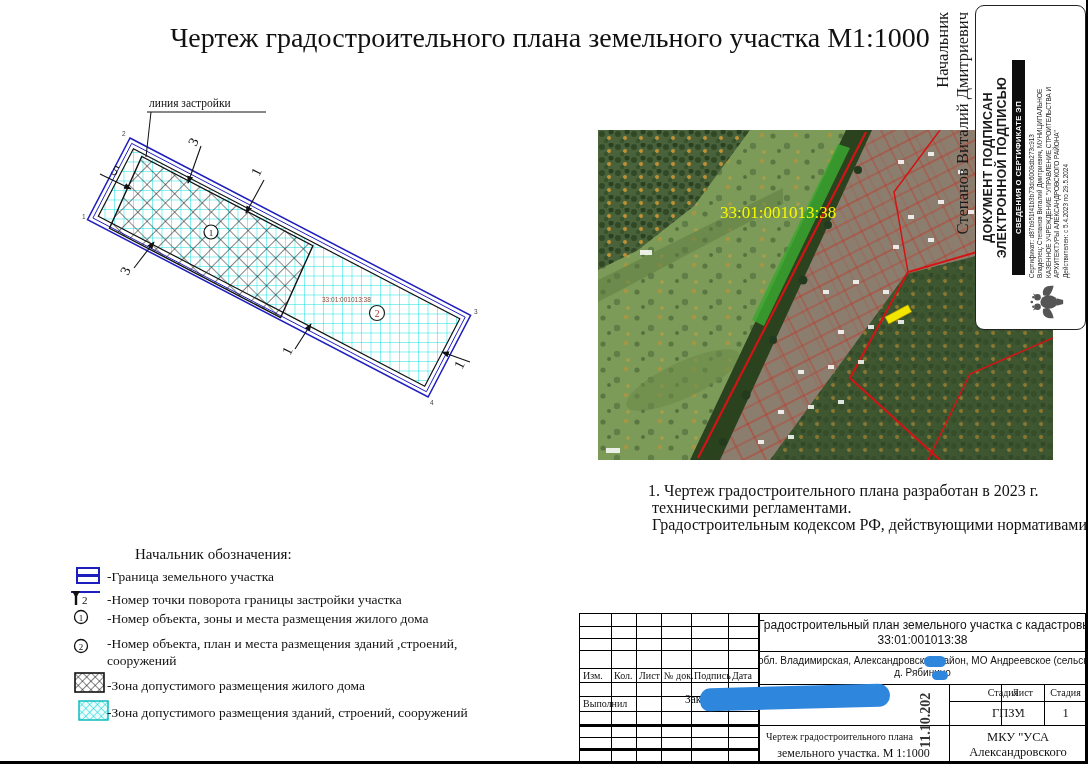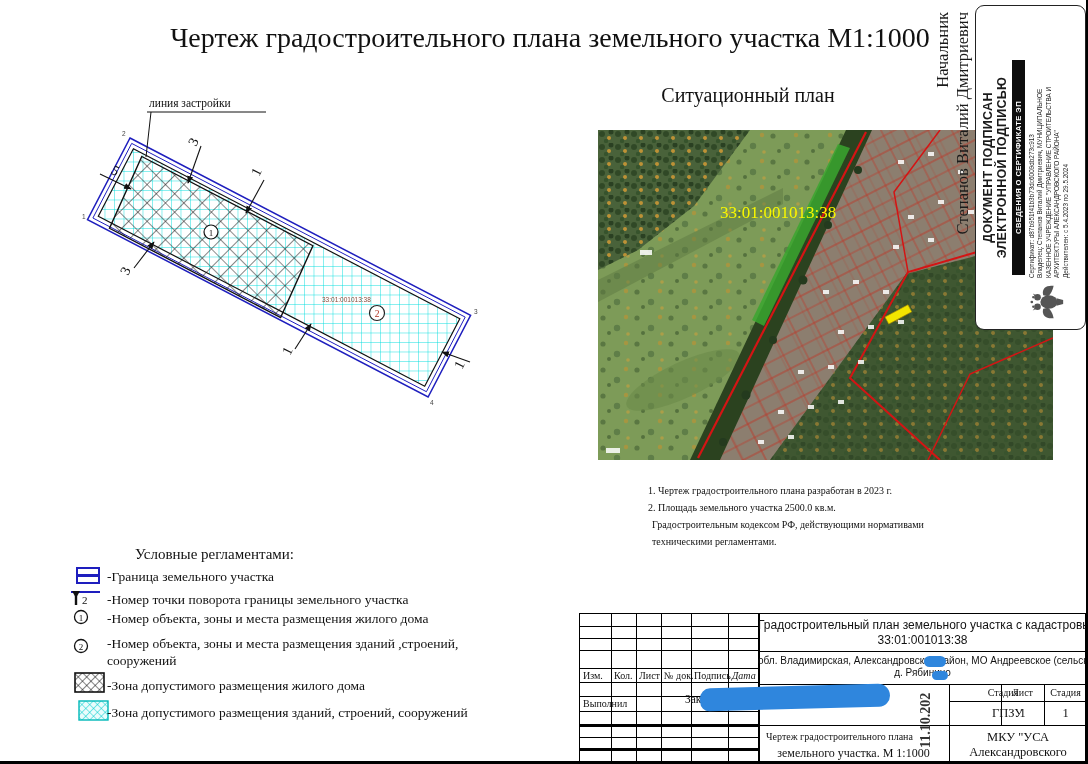--- a/index.html
+++ b/index.html
@@ -15,31 +15,30 @@
          border-radius:9px;padding:5px 8px 4px 8px;transform:rotate(-90deg);transform-origin:0 0;
          font-family:"Liberation Sans",sans-serif;}
   .stamp-title{font-size:12.5px;font-weight:bold;text-align:center;line-height:14px;color:#1a1a1a;letter-spacing:.3px;}
   .stamp-bar{width:215px;margin:3px auto 3px auto;background:#0d0d0d;color:#fff;font-size:7.6px;
              font-weight:bold;text-align:center;padding:2px 0;letter-spacing:.4px;}
   .stamp-row{display:flex;align-items:flex-start;}
   .stamp-small{font-size:6.4px;line-height:1.32;color:#222;margin-left:5px;}
   .approver{width:300px;height:42px;transform:rotate(-90deg);transform-origin:0 0;
             text-align:right;font-size:16.5px;line-height:20px;color:#1a1a1a;white-space:nowrap;}
   .legend-text{position:absolute;font-size:13.5px;white-space:nowrap;}
-  .note-line{font-size:10px;line-height:17px;white-space:nowrap;}
+  .note-line{font-size:16px;line-height:17px;white-space:nowrap;}
   .blob{position:absolute;background:#2f86dd;}
 </style>
 </head>
 <body>
 
 <div class="page">
 
   <div class="abs ctr" style="left:120px;top:22px;width:860px;font-size:28px;font-family:Liberation Serif, serif;">Чертеж  градостроительного плана земельного участка М1:1000</div>
 
-  <div class="abs ctr" style="left:598px;top:84px;width:300px;font-size:20px;">Ситуационный план</div>
 
   <svg class="abs" style="left:40px;top:80px;" width="460" height="340" viewBox="40 80 460 340">
     <defs>
       <pattern id="pCyan" width="9.5" height="9.5" patternUnits="userSpaceOnUse">
         <path d="M0,0 H9.5 M0,0 V9.5" stroke="#00dede" stroke-width="0.9" fill="none"></path>
       </pattern>
       <pattern id="pCross" width="13" height="13" patternUnits="userSpaceOnUse" patternTransform="rotate(45)">
         <path d="M0,0 H13 M0,0 V13" stroke="#1a1a1a" stroke-width="1.1" fill="none"></path>
       </pattern>
       <marker id="arr" viewBox="0 0 10 10" refX="9" refY="5" markerWidth="7" markerHeight="7" orient="auto-start-reverse">
@@ -216,52 +215,51 @@
           <div>КАЗЕННОЕ УЧРЕЖДЕНИЕ "УПРАВЛЕНИЕ СТРОИТЕЛЬСТВА И</div>
           <div>АРХИТЕКТУРЫ АЛЕКСАНДРОВСКОГО РАЙОНА"</div>
           <div>Действителен: с 5.4.2023 по 29.5.2024</div>
         </div>
       </div>
     </div>
   </div>
 
   <div class="abs" style="left:648px;top:482px;width:400px;">
     <div class="note-line">1. Чертеж градостроительного плана разработан в 2023 г.</div>
-    <div class="note-line">2. Площадь земельного участка 2500.0 кв.м.</div>
+    <div class="note-line" style="padding-left:4px;">техническими регламентами.</div>
     <div class="note-line" style="padding-left:4px;">Градостроительным кодексом РФ, действующими нормативами</div>
-    <div class="note-line" style="padding-left:4px;">техническими регламентами.</div>
   </div>
 
   <div class="abs" style="left:0;top:0;width:520px;height:764px;">
-    <div class="legend-text" style="left:135px;top:546px;font-size:15px;">Условные регламентами:</div>
+    <div class="legend-text" style="left:135px;top:546px;font-size:15px;">Начальник обозначения:</div>
 
     <div class="abs" style="left:76px;top:567px;width:24px;height:17px;border:2px solid #1e1ebe;box-sizing:border-box;">
       <div style="position:absolute;left:0;top:5px;width:100%;height:3px;background:#1e1ebe;"></div>
     </div>
     <div class="legend-text" style="left:107px;top:569px;">-Граница земельного участка</div>
 
     <svg class="abs" style="left:70px;top:588px;" width="36" height="20" viewBox="0 0 36 20">
       <line x1="1" y1="4" x2="30" y2="4" stroke="#1e1ebe" stroke-width="2"></line>
       <line x1="6" y1="4" x2="6" y2="17" stroke="#111" stroke-width="2.4"></line>
       <polygon points="2,3 10,3 6,10" fill="#111"></polygon>
       <text x="12" y="16" font-size="11" font-family="Liberation Serif,serif" fill="#111">2</text>
     </svg>
-    <div class="legend-text" style="left:107px;top:592px;">-Номер точки поворота границы земельного участка</div>
+    <div class="legend-text" style="left:107px;top:592px;">-Номер точки поворота границы застройки участка</div>
 
     <svg class="abs" style="left:73px;top:609px;" width="16" height="16" viewBox="0 0 16 16">
       <circle cx="8" cy="8" r="6.5" fill="none" stroke="#111" stroke-width="1.3"></circle>
       <text x="8" y="11.5" font-size="9" text-anchor="middle" font-family="Liberation Serif,serif" fill="#111">1</text>
     </svg>
     <div class="legend-text" style="left:107px;top:611px;">-Номер объекта, зоны и места размещения  жилого дома</div>
 
     <svg class="abs" style="left:73px;top:638px;" width="16" height="16" viewBox="0 0 16 16">
       <circle cx="8" cy="8" r="6.5" fill="none" stroke="#111" stroke-width="1.3"></circle>
       <text x="8" y="11.5" font-size="9" text-anchor="middle" font-family="Liberation Serif,serif" fill="#111">2</text>
     </svg>
-    <div class="legend-text" style="left:107px;top:636px;">-Номер объекта,  зоны и места размещения  зданий ,строений,</div>
+    <div class="legend-text" style="left:107px;top:636px;">-Номер объекта,  план и места размещения  зданий ,строений,</div>
     <div class="legend-text" style="left:107px;top:653px;">сооружений</div>
 
     <svg class="abs" style="left:74px;top:672px;" width="31" height="21" viewBox="0 0 31 21">
       <defs>
         <pattern id="lgx" width="6" height="6" patternUnits="userSpaceOnUse" patternTransform="rotate(45)">
           <path d="M0,0 H6 M0,0 V6" stroke="#111" stroke-width="1.1" fill="none"></path>
         </pattern>
       </defs>
       <rect x="1" y="1" width="29" height="19" fill="url(#lgx)" stroke="#111" stroke-width="1.6"></rect>
     </svg>
@@ -297,21 +295,21 @@
     <div class="line" style="left:0;top:97px;width:178px;height:1px;"></div>
     <div class="line" style="left:0;top:110px;width:178px;height:2.5px;"></div>
     <div class="line" style="left:0;top:123px;width:178px;height:1px;"></div>
     <div class="line" style="left:0;top:134px;width:178px;height:2.5px;"></div>
 
     <div class="tb-text serif" style="left:3px;top:56px;font-size:10px;">Изм.</div>
     <div class="tb-text serif" style="left:34px;top:56px;font-size:10px;">Кол.</div>
     <div class="tb-text serif" style="left:59px;top:56px;font-size:10px;">Лист</div>
     <div class="tb-text serif" style="left:84px;top:56px;font-size:10px;">№ док.</div>
     <div class="tb-text serif" style="left:114px;top:56px;font-size:10px;">Подпись</div>
-    <div class="tb-text serif" style="left:152px;top:56px;font-size:10px;font-style:italic;">Дата</div>
+    <div class="tb-text serif" style="left:152px;top:56px;font-size:10px;">Дата</div>
 
     <div class="tb-text serif" style="left:3px;top:84px;font-size:10px;">Выполнил</div>
     <div class="tb-text sans" style="left:152px;top:86px;font-size:6.5px;">10.2023</div>
 
     <div class="line" style="left:178px;top:37px;width:329px;height:1px;"></div>
     <div class="line" style="left:178px;top:70px;width:329px;height:1px;"></div>
     <div class="line" style="left:178px;top:111px;width:329px;height:1px;"></div>
 
     <div class="line" style="left:369px;top:70px;width:1px;height:79px;"></div>
     <div class="line" style="left:421px;top:70px;width:1px;height:41px;"></div>

